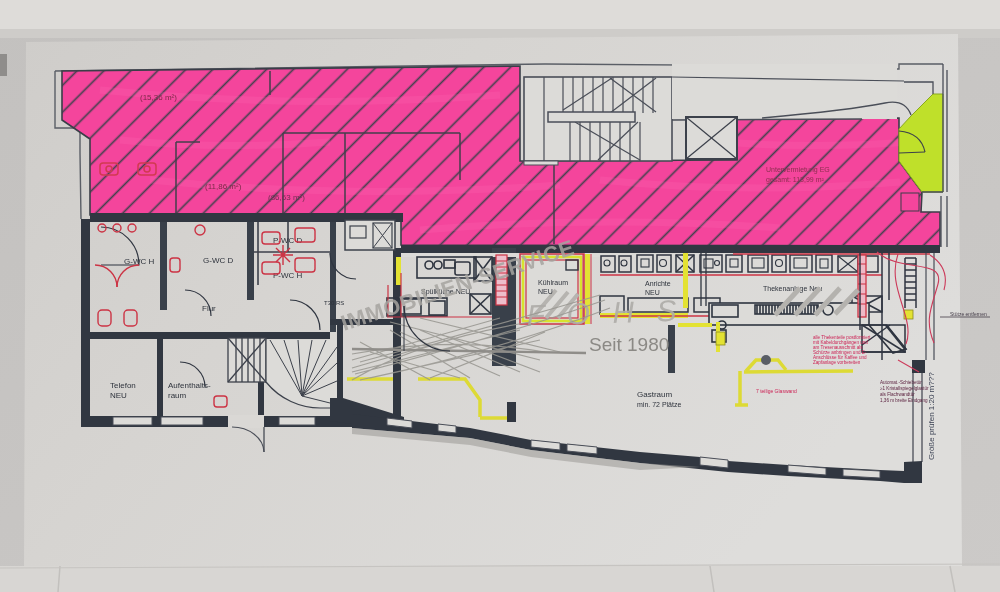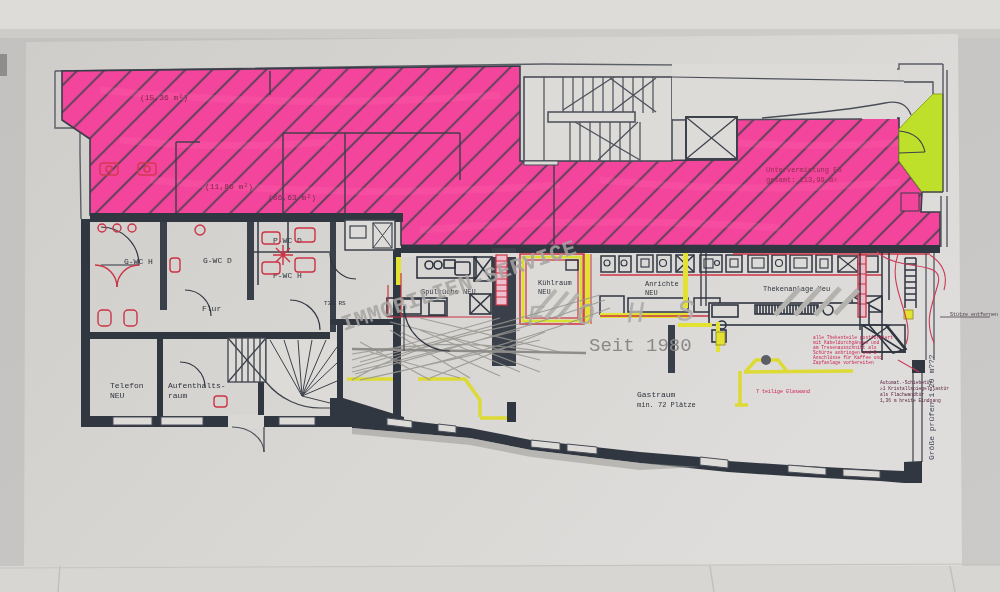--- a/index.html
+++ b/index.html
@@ -1,16 +1,16 @@
 <!DOCTYPE html>
 <html><head>
 <meta charset="utf-8">
 <style>
 html,body{margin:0;padding:0;background:#c9c7c5;}
-#wrap{width:1000px;height:592px;position:relative;overflow:hidden;font-family:Liberation Mono, monospace;}
+#wrap{width:1000px;height:592px;position:relative;overflow:hidden;font-family:Liberation Sans, sans-serif;}
 </style>
 </head>
 <body>
 <div id="wrap">
 <svg width="1000" height="592" viewBox="0 0 1000 592">
 <defs>
 <linearGradient id="bgg" x1="0" y1="0" x2="1" y2="1">
 <stop offset="0" stop-color="#c3c1bf"></stop>
           <stop offset="1" stop-color="#cccac8"></stop>
 </linearGradient>

